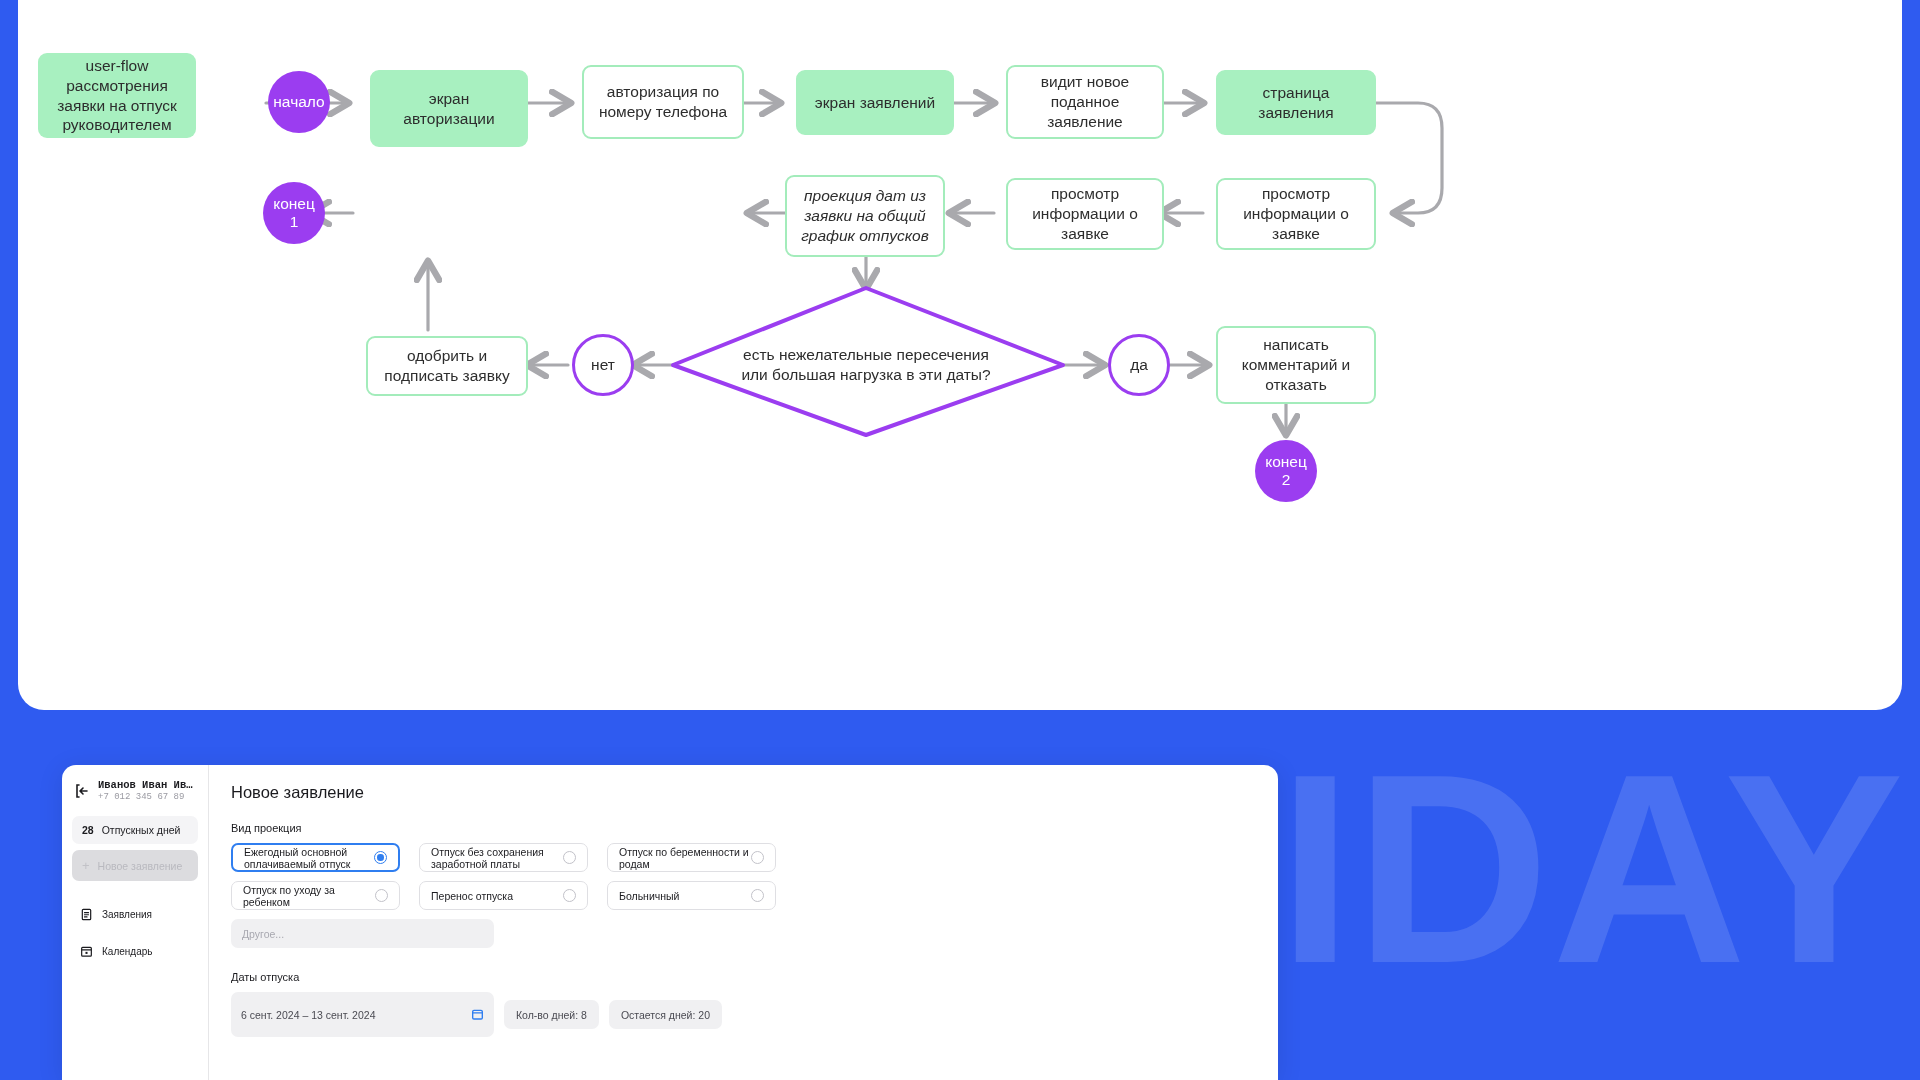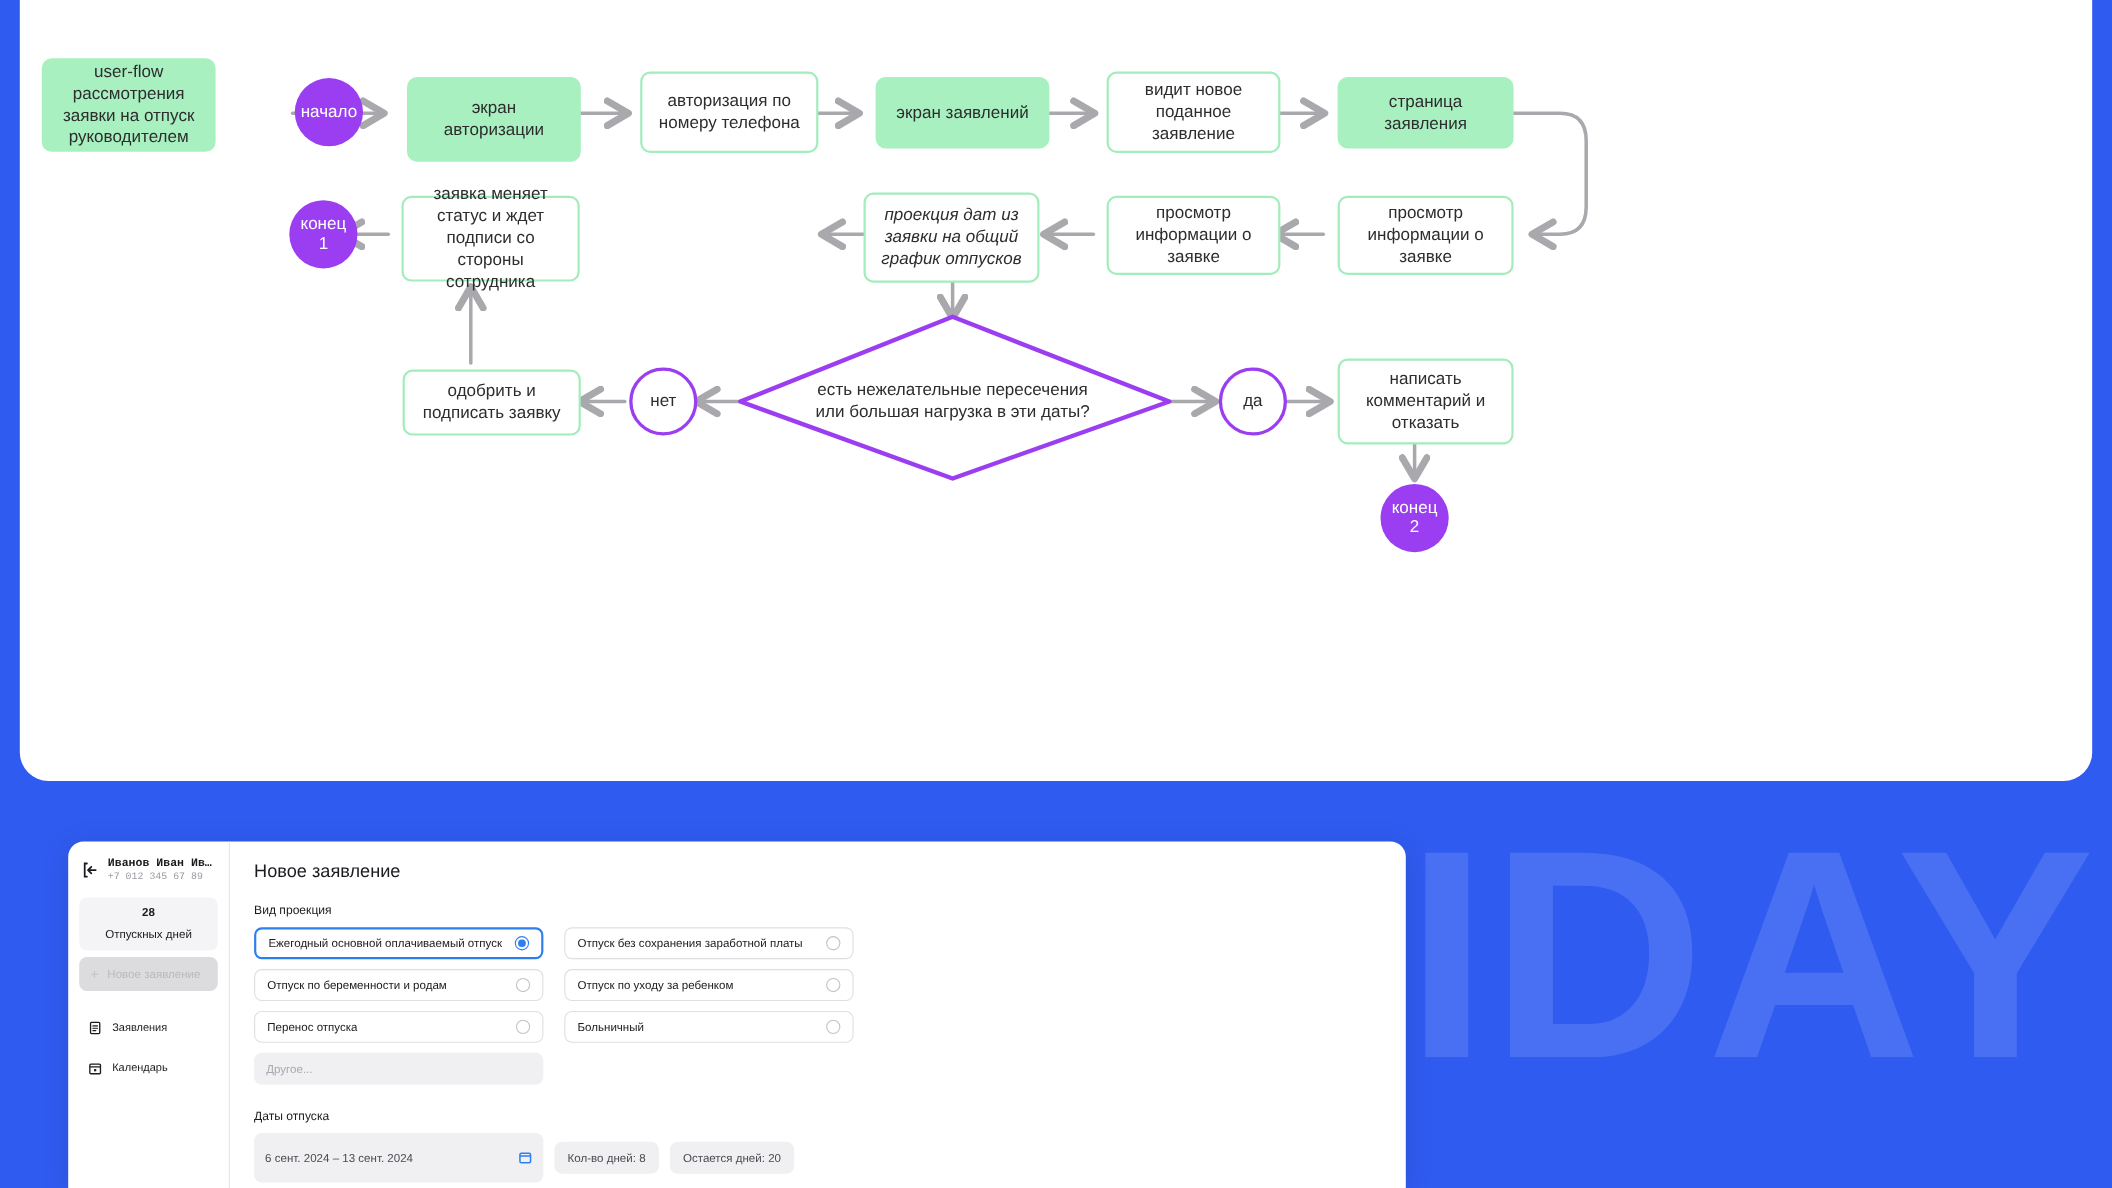--- a/index.html
+++ b/index.html
@@ -90,21 +90,21 @@
   .user-meta { min-width: 0; }
   .user-name {
     font-size: 10.5px; font-weight: 600; color: #1b1b1f;
     white-space: nowrap; overflow: hidden; text-overflow: ellipsis;
   }
   .user-phone { font-size: 9px; color: #9a9aa2; margin-top: 1px; }
 
   .days-pill {
     background: #f4f4f6; border-radius: 7px;
     padding: 8px 10px; display: flex; align-items: center; gap: 8px;
-    font-size: 10.5px; color: #1b1b1f; margin-bottom: 6px; flex-direction: column;
+    font-size: 10.5px; color: #1b1b1f; margin-bottom: 6px;
   }
   .days-count { font-weight: 700; }
 
   .new-btn {
     background: #dcdcdf; border-radius: 7px;
     padding: 9px 10px; display: flex; align-items: center; gap: 8px;
     font-size: 10.5px; color: #b9b9bf; margin-bottom: 18px;
   }
   .plus-icon { font-size: 13px; line-height: 1; color: #c2c2c7; }
 
@@ -112,21 +112,21 @@
     display: flex; align-items: center; gap: 9px;
     padding: 9px 8px; font-size: 10px; color: #1b1b1f;
     border-radius: 7px; margin-bottom: 6px;
   }
   .nav-icon { width: 13px; height: 13px; flex-shrink: 0; }
 
   #app-main { flex: 1; padding: 18px 22px 0 22px; min-width: 0; }
   .panel-title { font-size: 16.5px; color: #1b1b1f; margin-bottom: 20px; }
   .field-label { font-size: 11px; color: #1b1b1f; margin-bottom: 9px; }
 
-  .radio-grid { display: grid; grid-template-columns: 1fr 1fr; gap: 9px 19px; max-width: 545px; }
+  .radio-grid { display: grid; grid-template-columns: 1fr 1fr 1fr; gap: 9px 19px; max-width: 545px; }
   .radio-card {
     border: 1px solid #dfdfe3; border-radius: 7px;
     height: 29px; display: flex; align-items: center; justify-content: space-between;
     padding: 0 11px; font-size: 10.5px; color: #1b1b1f;
   }
   .radio-card.selected { border: 2px solid #2f7ef0; }
   .radio-dot { width: 13px; height: 13px; border-radius: 50%; border: 1.4px solid #c2c2c9; flex-shrink: 0; }
   .radio-dot.on {
     border: 1.5px solid #2f7ef0;
     position: relative; background: #fff;
@@ -206,21 +206,20 @@
   <div class="node box filled" style="left:352px; top:70px; width:158px; height:77px;">экран авторизации</div>
   <div class="node box outline" style="left:564px; top:65px; width:162px; height:74px;">авторизация по номеру телефона</div>
   <div class="node box filled" style="left:778px; top:70px; width:158px; height:65px;">экран заявлений</div>
   <div class="node box outline" style="left:988px; top:65px; width:158px; height:74px;">видит новое поданное заявление</div>
   <div class="node box filled" style="left:1198px; top:70px; width:160px; height:65px;">страница заявления</div>
 
   <div class="node circle-filled" style="left:245px; top:182px; width:62px; height:62px; flex-direction:column; line-height:1.15;">
     <span>конец</span>
     <span>1</span>
   </div>
-  <div class="node box outline" style="left:347px; top:178px; width:162px; height:78px;">заявка меняет статус и ждет подписи со стороны сотрудника</div>
   <div class="node box outline" style="left:767px; top:175px; width:160px; height:82px;font-style:italic;">проекция дат из заявки на общий график отпусков</div>
   <div class="node box outline" style="left:988px; top:178px; width:158px; height:72px;">просмотр информации о заявке</div>
   <div class="node box outline" style="left:1198px; top:178px; width:160px; height:72px;">просмотр информации о заявке</div>
 
   <div class="node box outline" style="left:348px; top:336px; width:162px; height:60px;">одобрить и подписать заявку</div>
   <div class="node circle-outline" style="left:554px; top:334px; width:62px; height:62px;">нет</div>
   <div class="diamond-label" style="left:722px; top:330px; width:252px; height:70px;">есть нежелательные пересечения или большая нагрузка в эти даты?</div>
   <div class="node circle-outline" style="left:1090px; top:334px; width:62px; height:62px;">да</div>
   <div class="node box outline" style="left:1198px; top:326px; width:160px; height:78px;">написать комментарий и отказать</div>
   <div class="node circle-filled" style="left:1237px; top:440px; width:62px; height:62px; flex-direction:column; line-height:1.15;">

